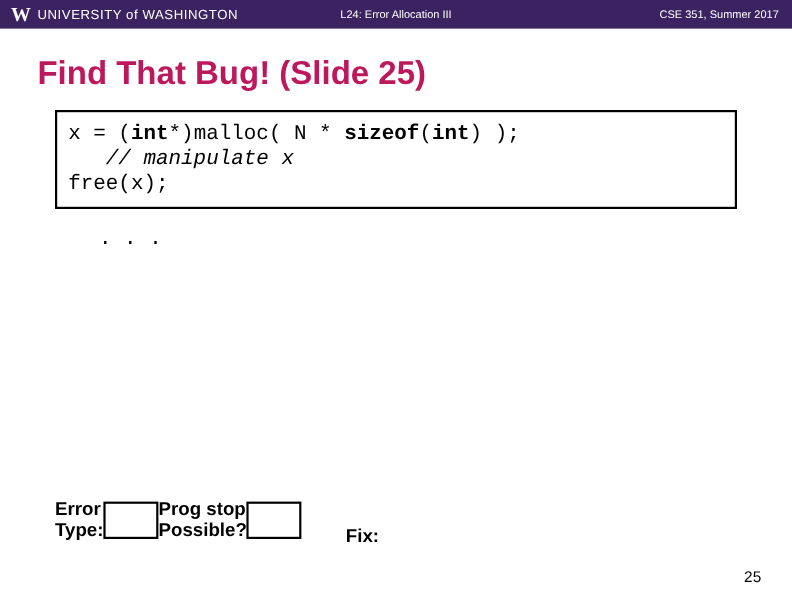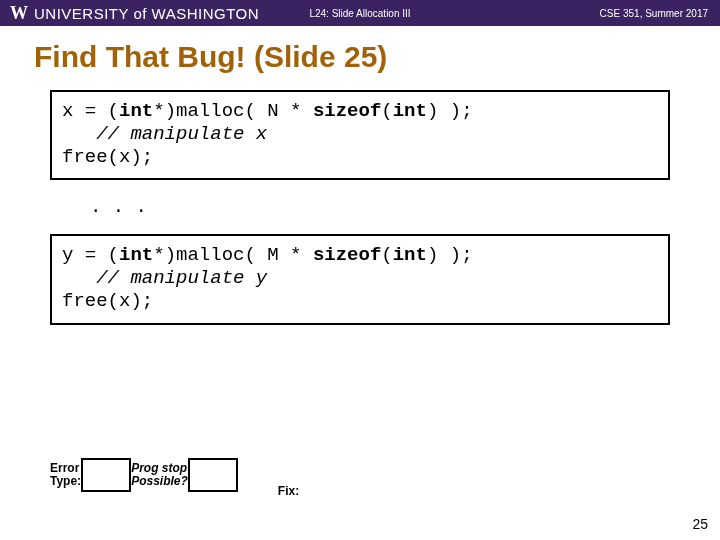--- a/index.html
+++ b/index.html
@@ -11,32 +11,32 @@
     display: flex; align-items: center; color: #fff; font-size: 11px;
     position: relative;
   }
   .uw-logo {
     display: flex; align-items: center; gap: 6px; padding-left: 10px;
   }
   .uw-w {
     font-family: "Times New Roman", serif; font-weight: bold; font-size: 18px;
     color: #fff;
   }
-  .uw-text { font-size: 15px; letter-spacing: 0.5px; }
+  .uw-text { font-size: 12px; letter-spacing: 0.5px; }
   .lecture-label {
     position: absolute; left: 50%; transform: translateX(-50%);
     font-size: 10px; color: #fff;
   }
   .course-label {
     position: absolute; right: 12px; font-size: 10px; color: #fff;
   }
 
   .title {
-    font-size: 30px; font-weight: bold; color: #a16207;
-    padding: 14px 0 10px 34px;
+    font-size: 30px; font-weight: bold; color: #be185d;
+    padding: 24px 0 10px 34px;
   }
 
   .code-box {
     margin: 6px 50px 0 50px;
     border: 2px solid #000;
     padding: 8px 10px 10px 10px;
     font-family: "Courier New", monospace;
     font-size: 19px;
     line-height: 1.2;
     color: #000;
@@ -49,65 +49,62 @@
     font-family: "Courier New", monospace;
     font-size: 19px;
     color: #000;
     margin: 16px 0 16px 90px;
   }
 
   .bottom-row {
     position: absolute;
     left: 50px; right: 50px; bottom: 42px;
     display: flex; align-items: center; 
-    font-size: 12px; font-weight: bold;
+    font-size: 17px; font-weight: bold;
   }
   .bottom-row .lbl { line-height: 1.1; }
   .box {
     width: 50px; height: 34px; border: 2px solid #000; background: #fff;
     flex-shrink: 0;
   }
   .fix { margin-left: 40px; margin-top: 32px; }
 
   .page-num {
-    position: absolute; right: 12px; bottom: 8px;
+    position: absolute; right: 28px; bottom: 8px;
     font-size: 14px; color: #000;
   }
 </style>
 </head>
 <body>
 
 <div class="slide">
 
   <div class="top-bar">
     <div class="uw-logo">
       <span class="uw-w">W</span>
       <span class="uw-text">UNIVERSITY of WASHINGTON</span>
     </div>
-    <div class="lecture-label">L24: Slide Allocation III</div>
+    <div class="lecture-label">L24: Error Allocation III</div>
     <div class="course-label">CSE 351, Summer 2017</div>
   </div>
 
   <div class="title">Find That Bug!  (Slide 25)</div>
 
   <div class="code-box"><span>x = (</span><span class="kw">int</span><span>*)malloc( N * </span><span class="kw">sizeof</span><span>(</span><span class="kw">int</span><span>) );</span>
 <span class="comment">   // manipulate x</span>
 <span>free(x);</span></div>
 
   <div class="ellipsis">. . .</div>
 
-  <div class="code-box"><span>y = (</span><span class="kw">int</span><span>*)malloc( M * </span><span class="kw">sizeof</span><span>(</span><span class="kw">int</span><span>) );</span>
-<span class="comment">   // manipulate y</span>
-<span>free(x);</span></div>
 
   <div class="bottom-row">
     <div class="lbl" style="white-space:pre-line;">Error
 Type:</div>
     <div class="box"></div>
-    <div class="lbl" style="white-space:pre-line;font-style:italic;">Prog stop
+    <div class="lbl" style="white-space:pre-line;">Prog stop
 Possible?</div>
     <div class="box"></div>
     <div class="lbl fix">Fix:</div>
   </div>
 
   <div class="page-num">25</div>
 
 </div>
 
 </body></html>

